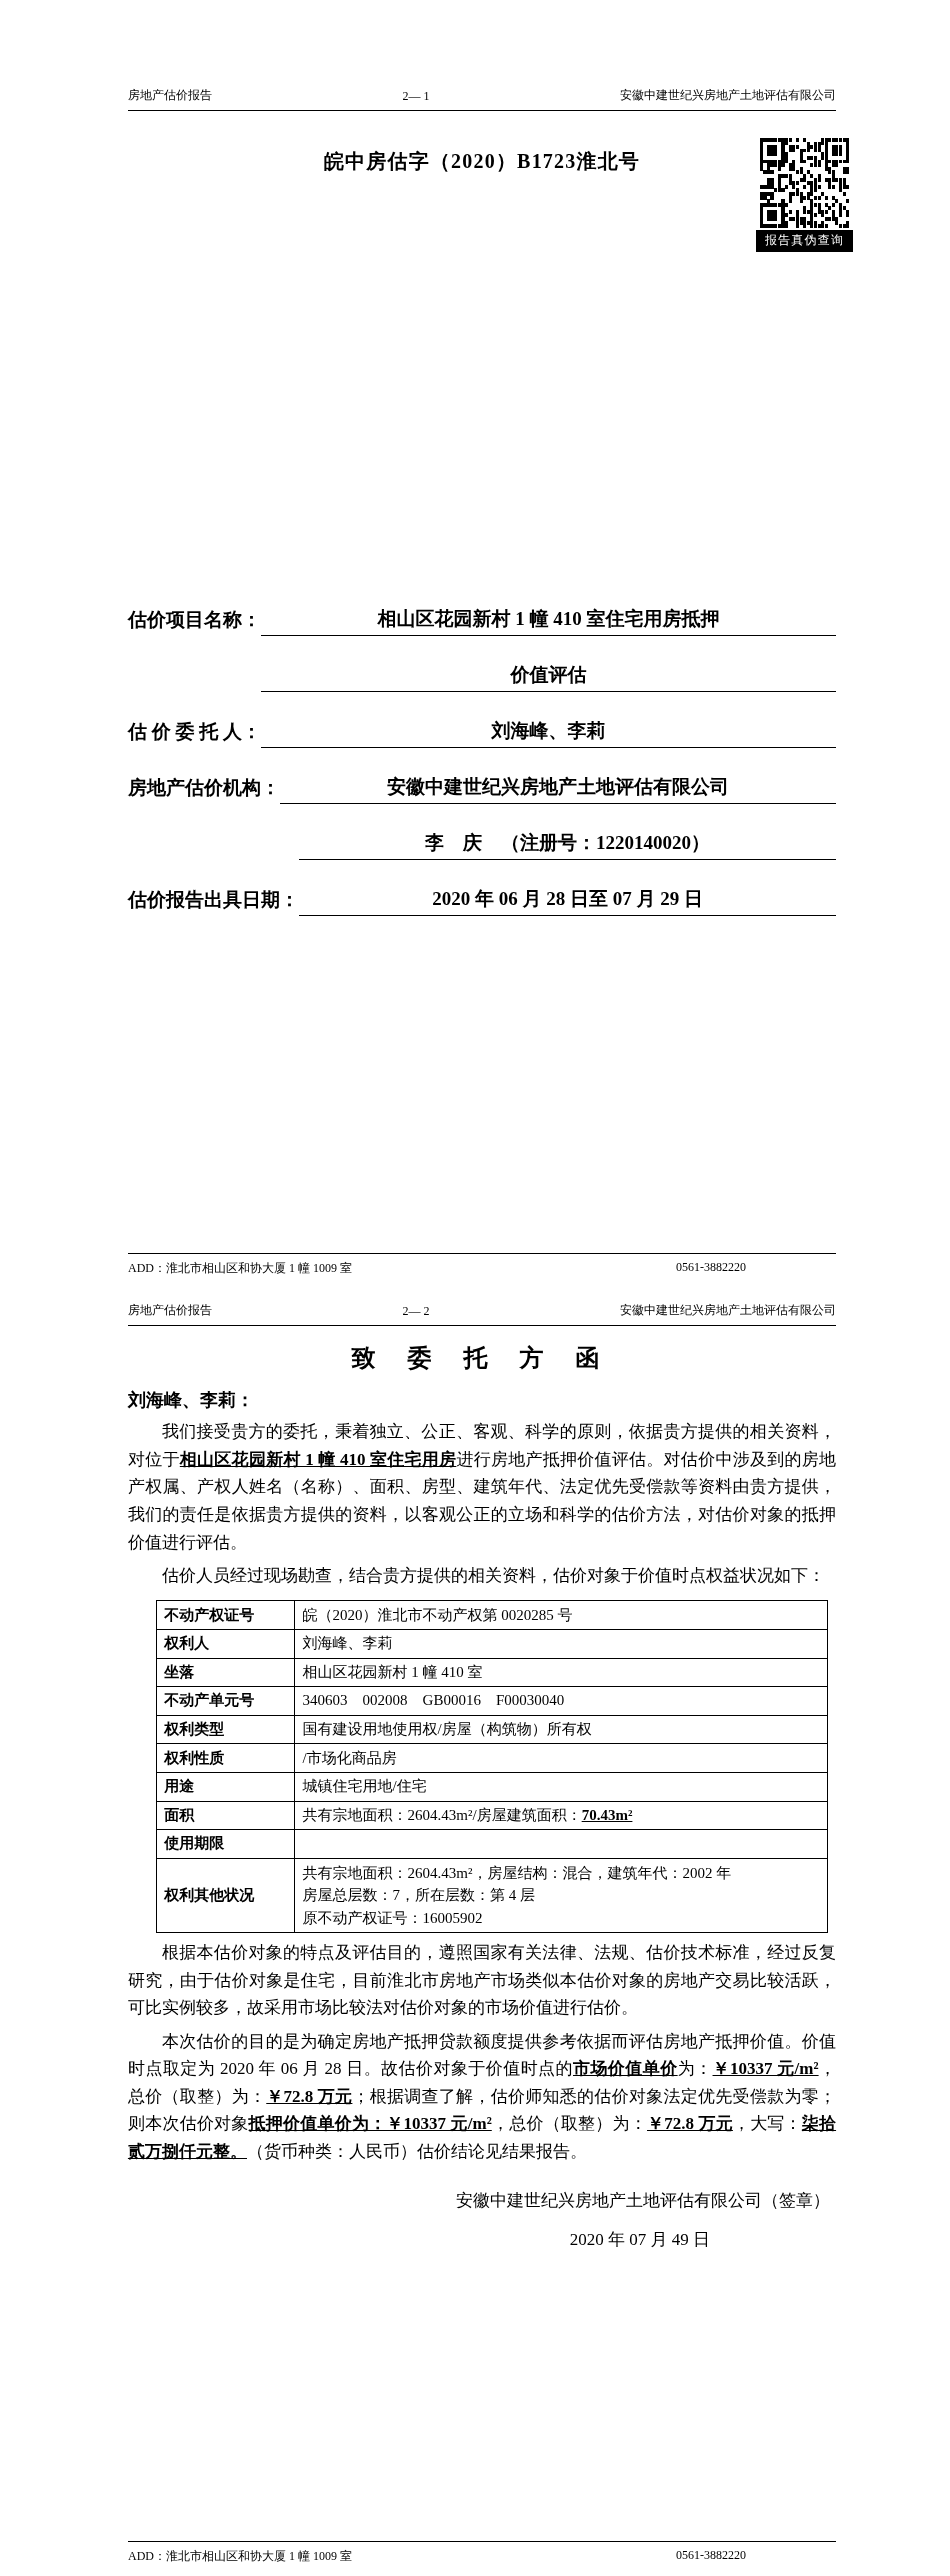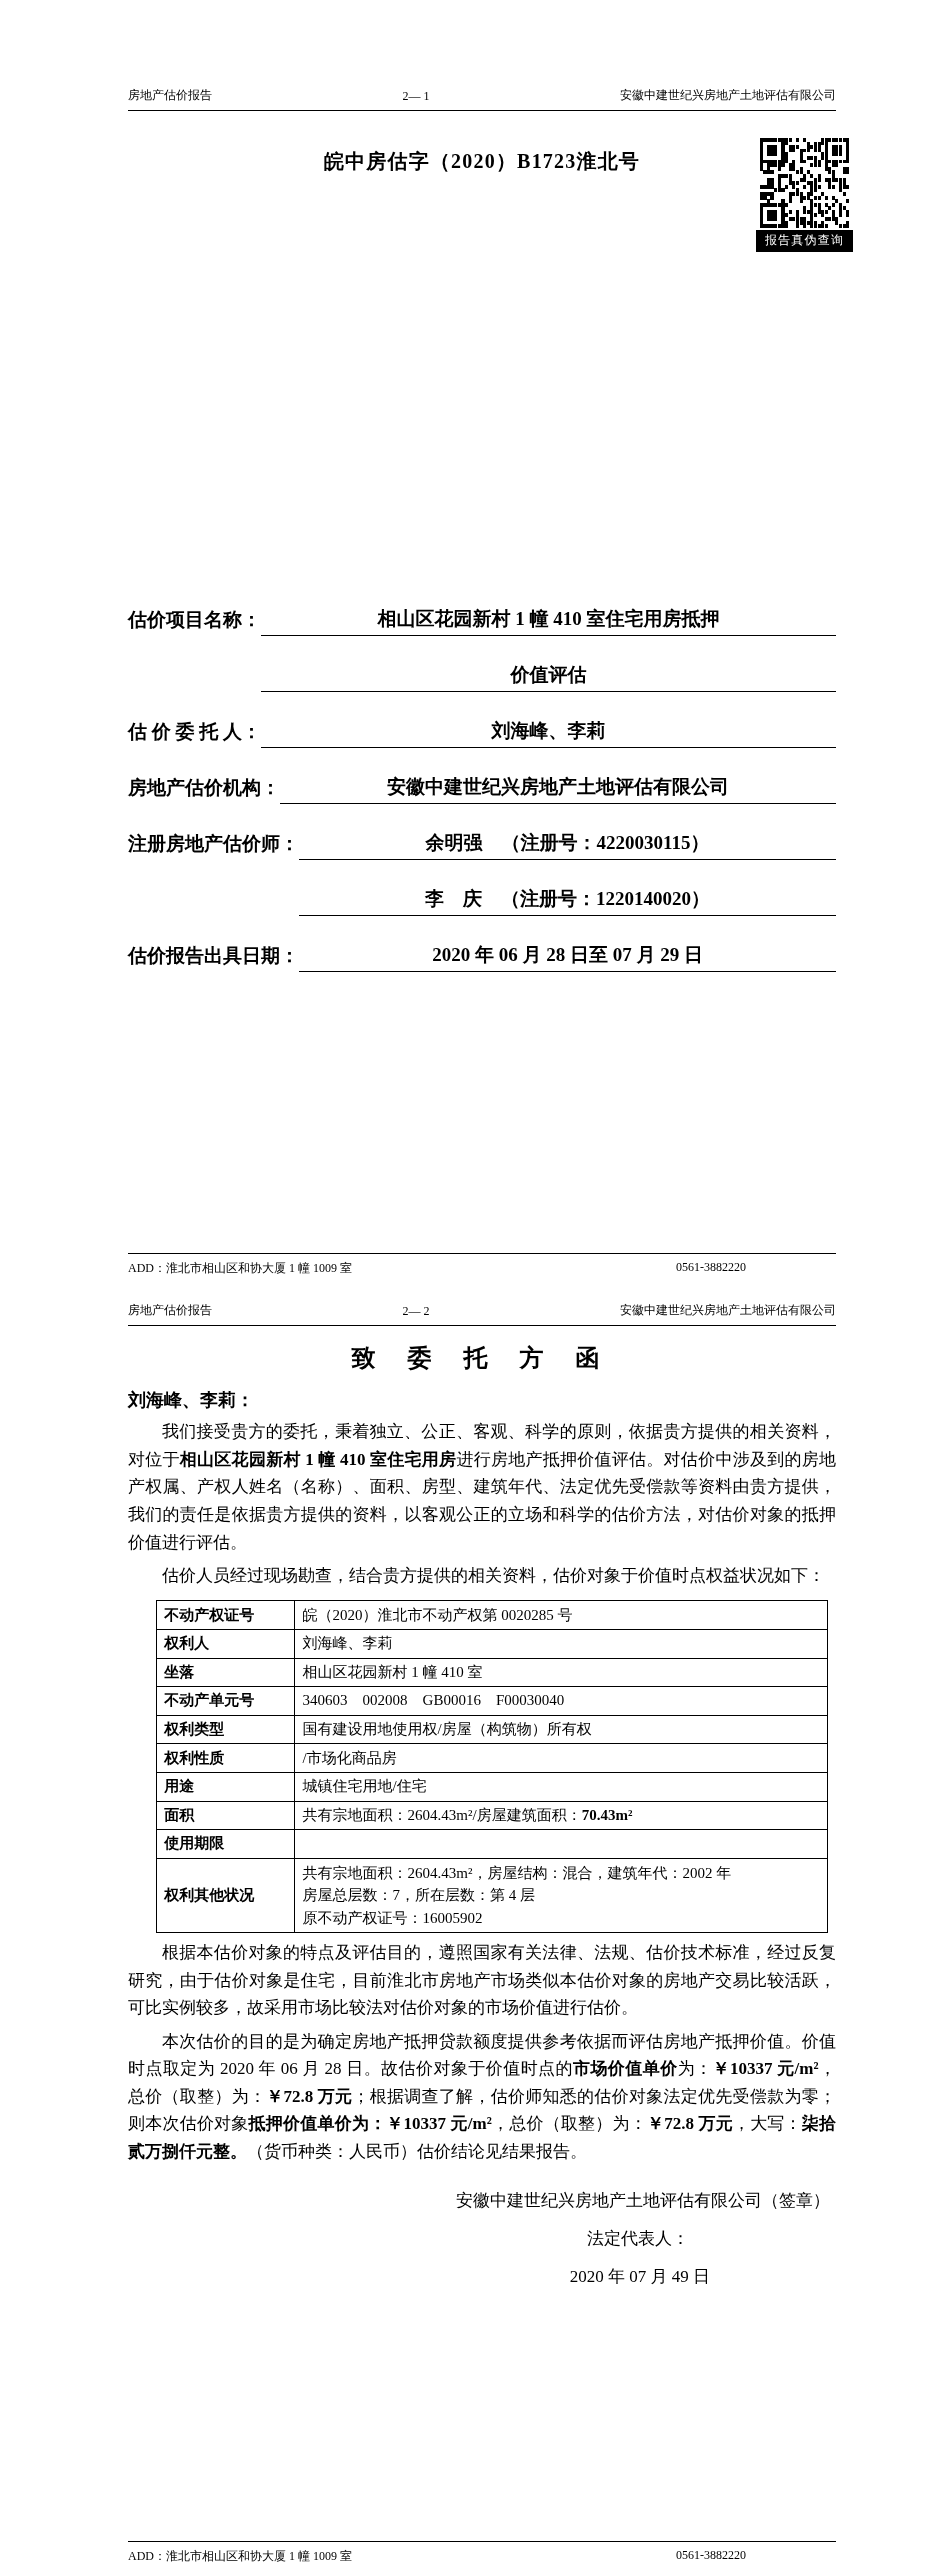--- a/index.html
+++ b/index.html
@@ -33,21 +33,21 @@
   .f-label{white-space:nowrap;padding-bottom:3px;}
   .f-label.ghost{visibility:hidden;}
   .f-value{flex:1;border-bottom:1.8px solid #000;text-align:center;
            padding-bottom:3px;white-space:nowrap;}
 
   .letter-title{text-align:center;font-size:24px;font-weight:700;
                 letter-spacing:13px;margin:15.6px 0 0;}
   .salutation{font-size:18px;font-weight:700;margin-top:14.4px;}
   .para{font-size:17px;line-height:1.62;text-align:justify;
         text-indent:2em;margin:6px 0 0;}
-  .b{font-weight:700;}
+  .b{font-weight:700;text-decoration:underline;}
 
   .rtable{border-collapse:collapse;width:672px;margin:10.8px 0 0 28px;
           font-size:15px;table-layout:fixed;}
   .rtable td{border:1.2px solid #000;padding:3px 7.2px;height:21.6px;vertical-align:middle;}
   .t-label{width:123px;font-weight:700;}
   .multiline{white-space:pre-line;line-height:1.5;}
 
   .sig-company{margin-top:24px;text-align:right;font-size:17px;padding-right:6px;}
   .sig-legal{margin-top:14.4px;text-align:right;font-size:17px;padding-right:147px;}
   .sig-date{margin-top:15.6px;text-align:right;font-size:17px;padding-right:126px;}
@@ -77,24 +77,20 @@
           <span class="f-label ghost">估价项目名称：</span>
           <span class="f-value">价值评估</span>
         </div>
         <div class="form-row">
           <span class="f-label">估 价 委 托 人：</span>
           <span class="f-value">刘海峰、李莉</span>
         </div>
         <div class="form-row">
           <span class="f-label">房地产估价机构：</span>
           <span class="f-value">安徽中建世纪兴房地产土地评估有限公司</span>
-        </div>
-        <div class="form-row">
-          <span class="f-label">注册房地产估价师：</span>
-          <span class="f-value">余明强　（注册号：4220030115）</span>
         </div>
         <div class="form-row">
           <span class="f-label ghost">注册房地产估价师：</span>
           <span class="f-value">李　庆　（注册号：1220140020）</span>
         </div>
         <div class="form-row">
           <span class="f-label">估价报告出具日期：</span>
           <span class="f-value">2020 年 06 月 28 日至 07 月 29 日</span>
         </div>
       </div>
@@ -495,21 +491,20 @@
 原不动产权证号：16005902</td>
           </tr>
         </tbody>
       </table>
 
       <p class="para">根据本估价对象的特点及评估目的，遵照国家有关法律、法规、估价技术标准，经过反复研究，由于估价对象是住宅，目前淮北市房地产市场类似本估价对象的房地产交易比较活跃，可比实例较多，故采用市场比较法对估价对象的市场价值进行估价。</p>
 
       <p class="para"><span>本次估价的目的是为确定房地产抵押贷款额度提供参考依据而评估房地产抵押价值。价值时点取定为 2020 年 06 月 28 日。故估价对象于价值时点的</span><span class="b">市场价值单价</span><span>为：</span><span class="b">￥10337 元/m²</span><span>，总价（取整）为：</span><span class="b">￥72.8 万元</span><span>；根据调查了解，估价师知悉的估价对象法定优先受偿款为零；则本次估价对象</span><span class="b">抵押价值单价为：￥10337 元/m²</span><span>，总价（取整）为：</span><span class="b">￥72.8 万元</span><span>，大写：</span><span class="b">柒拾贰万捌仟元整。</span><span>（货币种类：人民币）估价结论见结果报告。</span></p>
 
       <div class="sig-company">安徽中建世纪兴房地产土地评估有限公司（签章）</div>
-      <div class="sig-legal">法定代表人：</div>
       <div class="sig-date">2020 年 07 月 49 日</div>
     </div>
 
     <footer class="page-footer">
       <span>ADD：淮北市相山区和协大厦 1 幢 1009 室</span>
       <span class="phone">0561-3882220</span>
     </footer>
   </section>
 
 </div>

